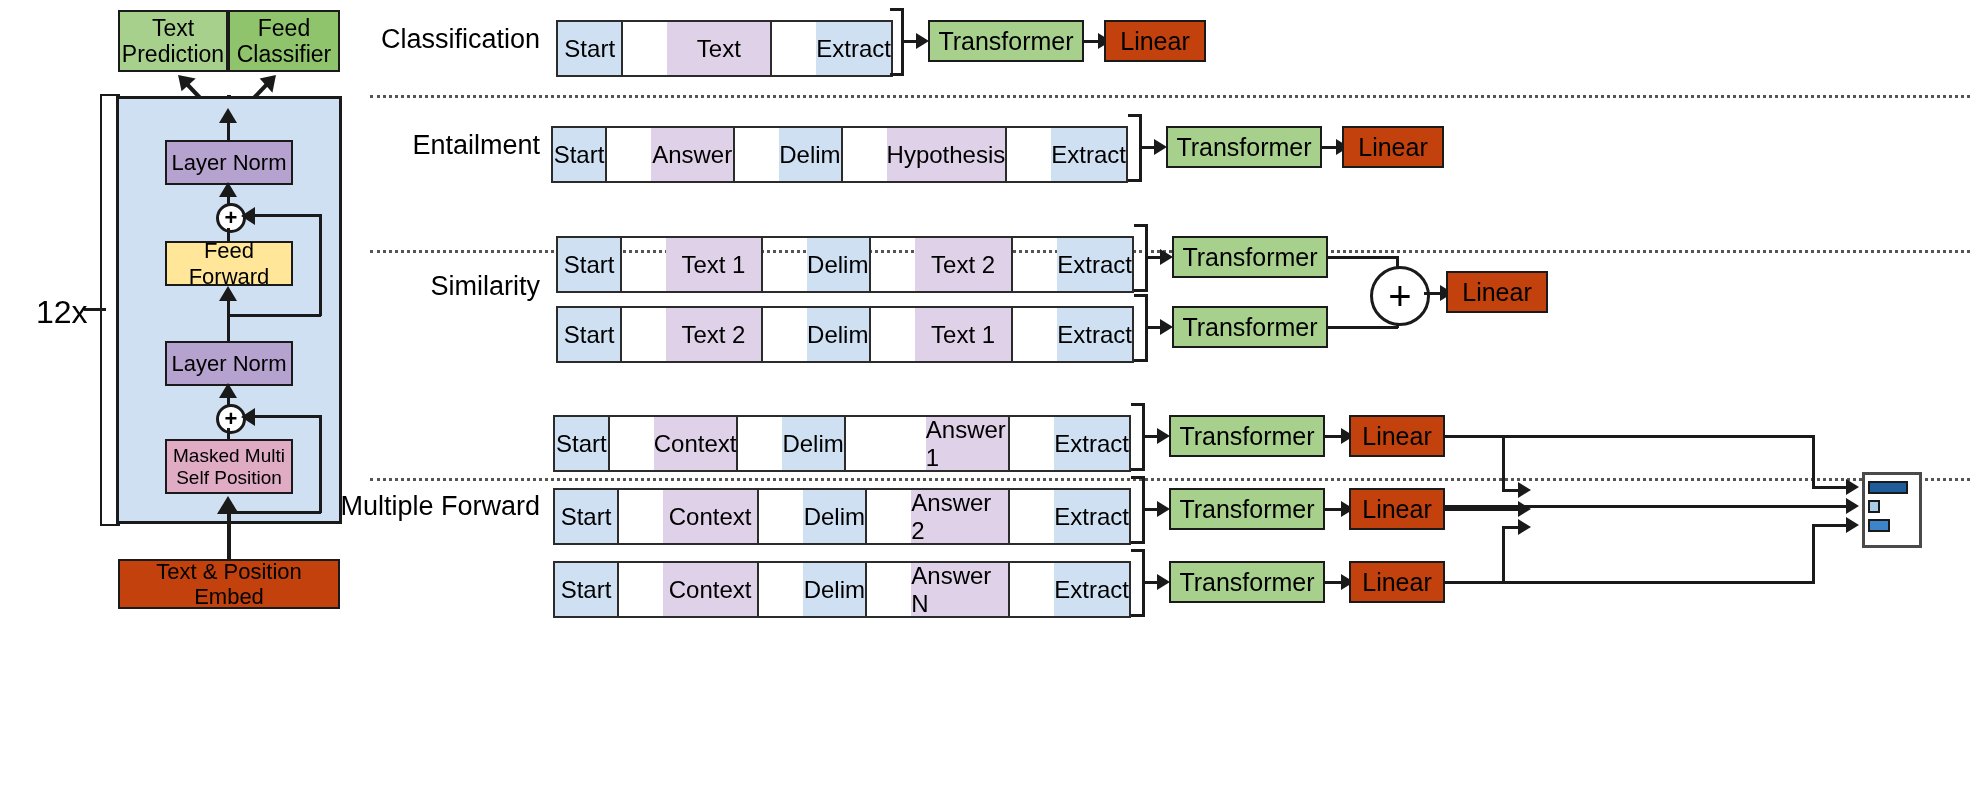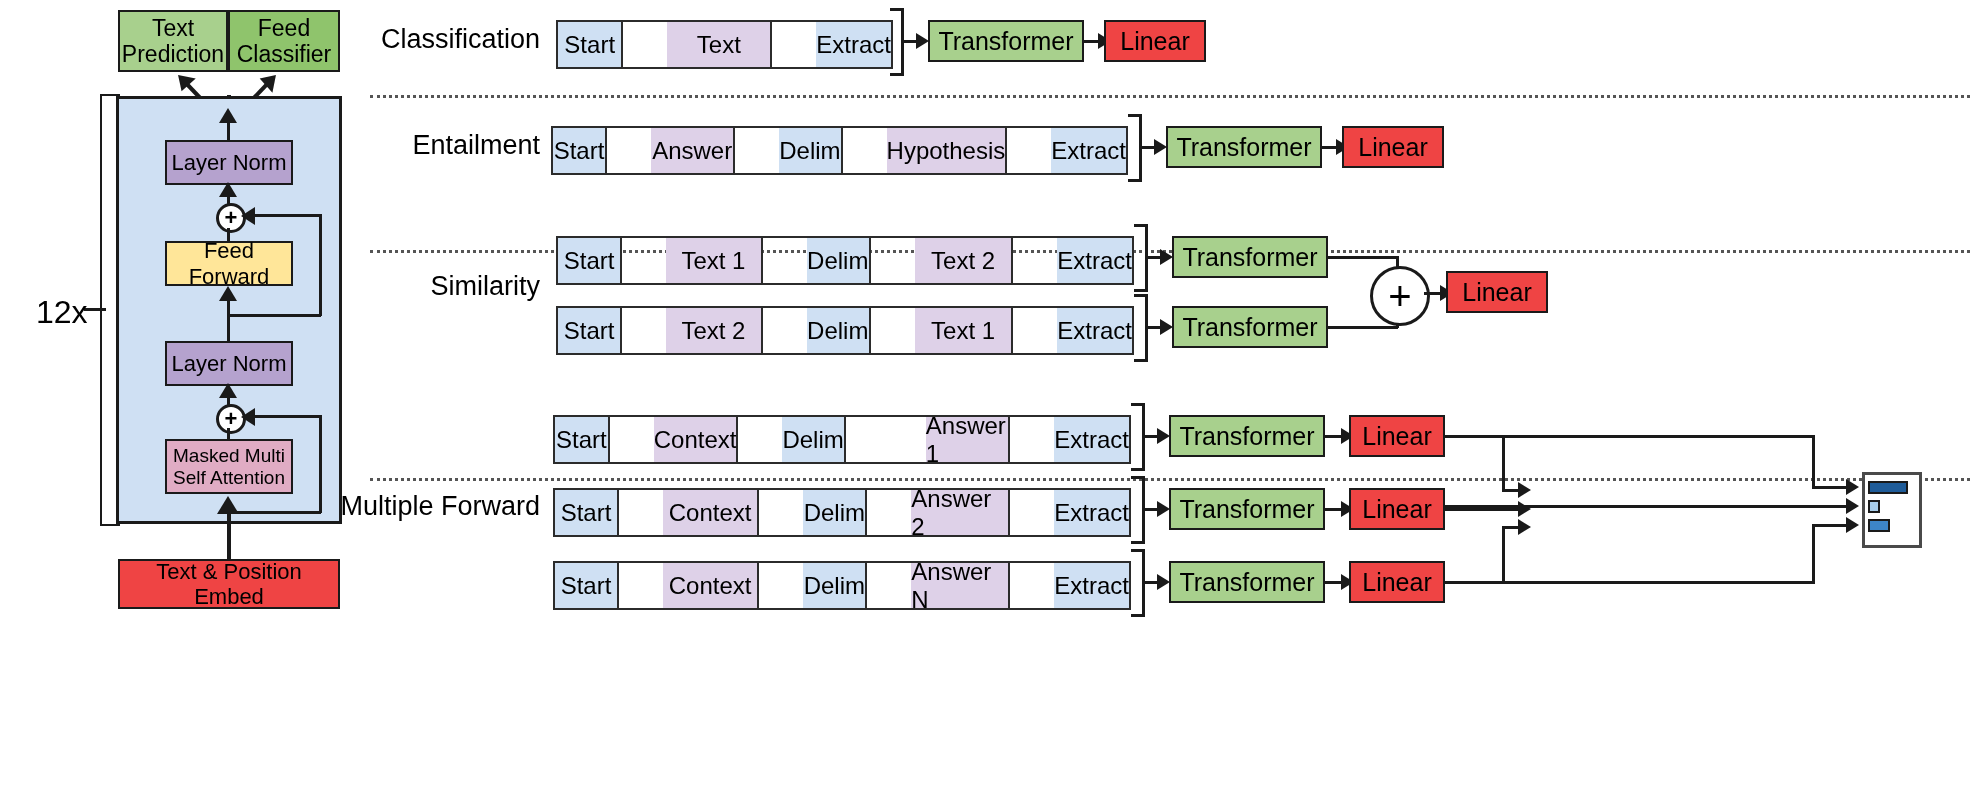--- a/index.html
+++ b/index.html
@@ -9,26 +9,26 @@
   
   .box{position:absolute;box-sizing:border-box;border:2.5px solid #1a1a1a;
        display:flex;align-items:center;justify-content:center;text-align:center;
        line-height:1.15;}
   .green{background:#a8d08d;}
   .green-dark{background:#8fc46c;}
   .blue-panel{background:#cfe0f3;border:3px solid #1a1a1a;}
   .purple{background:#b5a2ce;}
   .yellow{background:#ffe699;}
   .pink{background:#e0acc4;}
-  .orange{background:#ef4444;}
+  .orange{background:#c2410c;}
   .tok-blue{background:#cfe0f3;}
   .tok-purple{background:#ded1e8;}
 
   
-  .strip{position:absolute;height:49px;display:flex;box-sizing:border-box;
+  .strip{position:absolute;height:57px;display:flex;box-sizing:border-box;
          border:2.5px solid #2b2b2b;gap:44px;}
   .strip .cell{box-sizing:border-box;display:flex;align-items:center;
                justify-content:center;font-size:24px;
                border-right:2.5px solid #2b2b2b;}
   .strip .cell:last-child{border-right:none;}
 
   
   .rowlabel{position:absolute;font-size:27px;text-align:right;white-space:nowrap;}
   .lbl12x{position:absolute;font-size:32px;}
 
@@ -122,21 +122,21 @@
 <div class="ln v" style="left:227px;top:387px;height:18px;"></div>
 <div class="arrowU" style="left:219px;top:383px;"></div>
 
 <div class="ln v" style="left:319px;top:417px;height:96px;"></div>
 <div class="ln h" style="left:244px;top:415px;width:78px;"></div>
 <div class="arrowL" style="left:241px;top:408px;"></div>
 <div class="ln h" style="left:227px;top:511px;width:94px;"></div>
 
 <div class="box pink" style="left:165px;top:439px;width:128px;height:55px;font-size:19px;flex-direction:column;">
   <span>Masked Multi</span>
-  <span>Self Attention</span>
+  <span>Self Position</span>
 </div>
 <div class="ln v" style="left:227px;top:428px;height:12px;"></div>
 
 <div class="ln thick v" style="left:227px;top:512px;height:48px;"></div>
 <div class="arrowUbig" style="left:217px;top:496px;"></div>
 
 <div class="box orange" style="left:118px;top:559px;width:222px;height:50px;font-size:22px;">Text &amp; Position Embed</div>
 
 <div class="dotsep" style="left:370px;top:95px;width:1600px;"></div>
 <div class="dotsep" style="left:370px;top:250px;width:1600px;"></div>

